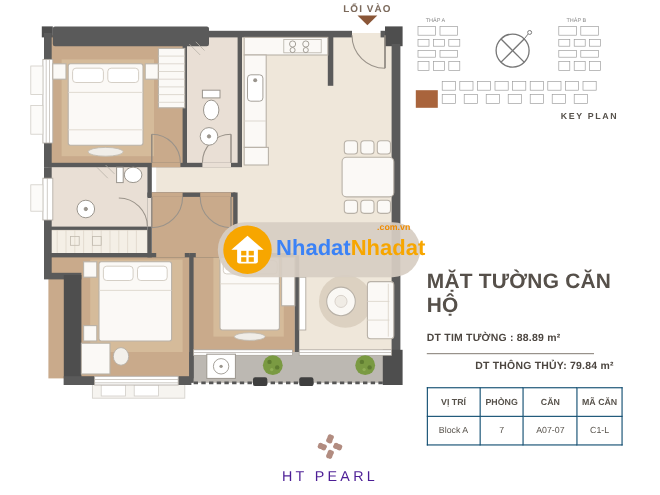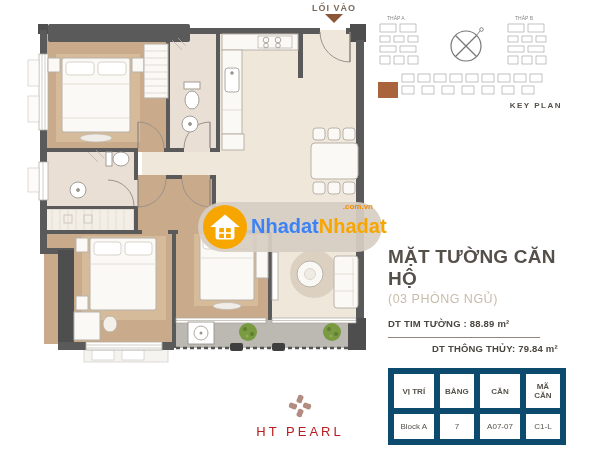--- a/index.html
+++ b/index.html
@@ -20,36 +20,36 @@
   .keyplan text{font-family:"Liberation Sans",sans-serif;}
 
   
   .info{position:absolute;left:388px;top:246px;width:178px;}
   .info-title{font-size:19px;font-weight:bold;color:#56504a;letter-spacing:0.2px;}
   .info-sub{font-size:12.5px;color:#c8bcab;margin-top:2px;letter-spacing:0.5px;}
   .area-line{font-size:9.5px;font-weight:bold;color:#4c4640;letter-spacing:0.2px;}
   .area-1{margin-top:12px;padding-bottom:8px;border-bottom:1px solid #8d877f;width:152px;}
   .area-2{margin-top:5px;padding-left:44px;}
   table.unit{border-collapse:collapse;margin-top:14px;}
-  table.unit td{border:6px solid #0c4a6e;font-size:8px;color:#57524b;text-align:center;padding:8px 2px;}
+  table.unit td{border:1px solid #0c4a6e;font-size:8px;color:#57524b;text-align:center;padding:8px 2px;}
   table.unit tr.hd td{font-weight:bold;}
   td.c1{width:48px;} td.c2{width:36px;} td.c3{width:50px;} td.c4{width:40px;}
 
   
   .watermark{position:absolute;left:198px;top:202px;width:184px;height:50px;}
   .wm-pill{position:absolute;left:0;top:0;right:0;bottom:0;background:#d7cec3;border-radius:25px;opacity:.93;}
   .wm-logo{position:absolute;left:5px;top:3px;width:44px;height:44px;border-radius:50%;background:#f7a600;}
   .wm-text{position:absolute;left:53px;top:13px;font-size:20px;font-weight:bold;white-space:nowrap;}
   .wm-text .w1{color:#3b82f6;}
   .wm-text .w2{color:#f7a600;}
   .wm-domain{position:absolute;right:9px;top:0;font-size:8px;font-weight:bold;color:#ef8b00;}
 
   
   .brand{position:absolute;left:0;right:0;top:394px;text-align:center;}
-  .brand-name{font-size:13px;letter-spacing:3px;color:#b91c1c;margin-top:2px;}
+  .brand-name{font-size:13px;letter-spacing:3px;color:#4c1d95;margin-top:2px;}
 </style>
 </head>
 <body>
 
 <div class="canvas">
 
   <div class="entrance">
     <div class="lbl">LỐI VÀO</div>
     <div class="tri"></div>
   </div>
@@ -313,28 +313,27 @@
       <line x1="102.5" y1="23.5" x2="106" y2="19" stroke-width="0.9"></line>
       <circle cx="107.5" cy="17.5" r="1.8" stroke-width="0.9"></circle>
     </g>
     <text x="13" y="8" font-size="5" fill="#8a8a8a">THÁP A</text>
     <text x="141" y="8" font-size="5" fill="#8a8a8a">THÁP B</text>
     <text x="188" y="96" font-size="8" font-weight="bold" letter-spacing="1.5" text-anchor="end" fill="#55504a">KEY PLAN</text>
   </svg>
 
   <div class="info">
     <div class="info-title">MẶT TƯỜNG CĂN HỘ</div>
-    <div class="info-sub">(03 PHÒNG NGỦ)</div>
     <div class="area-line area-1">DT TIM TƯỜNG : 88.89 m²</div>
     <div class="area-line area-2">DT THÔNG THỦY: 79.84 m²</div>
     <table class="unit">
       <tbody>
           <tr class="hd">
         <td class="c1">VỊ TRÍ</td>
-        <td class="c2">BẰNG</td>
+        <td class="c2">PHÒNG</td>
         <td class="c3">CĂN</td>
         <td class="c4">MÃ CĂN</td>
       </tr>
       <tr>
         <td>Block A</td>
         <td>7</td>
         <td>A07-07</td>
         <td>C1-L</td>
       </tr>
     </tbody>

